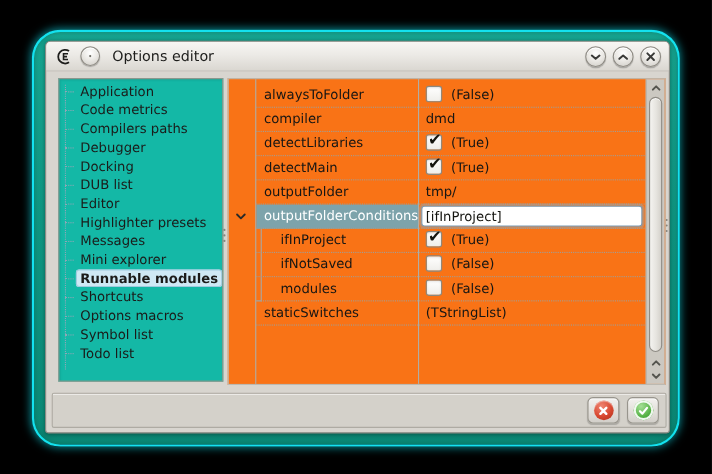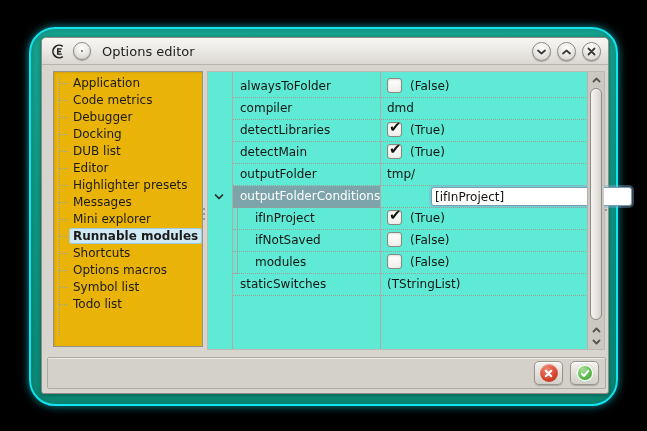--- a/index.html
+++ b/index.html
@@ -26,58 +26,58 @@
     background:radial-gradient(circle at 50% 32%,#ffffff 0%,#eceae6 45%,#cecbc5 100%);
     border:1px solid #8e8b84;box-shadow:0 1px 1px rgba(0,0,0,.25), inset 0 1px 0 rgba(255,255,255,.9);
     display:flex;align-items:center;justify-content:center;}
   .menu-btn{left:31px;top:4px;width:18px;height:18px;}
   .menu-btn .dot{width:2px;height:2px;border-radius:50%;background:#6b6862;}
   .win-title{position:absolute;left:60px;top:0;height:27px;line-height:27px;font-size:13px;color:#1d1d1b;}
   .btn-min{right:57px;top:4px;} .btn-max{right:32px;top:4px;} .btn-close{right:7px;top:4px;}
   .glyph{stroke:#3a3a38;stroke-width:1.8;fill:none;stroke-linecap:round;stroke-linejoin:round;}
 
   
-  .listbox{position:absolute;left:11px;top:33px;width:150px;height:276px;background:#eab308;
+  .listbox{position:absolute;left:11px;top:33px;width:150px;height:276px;background:#14b8a6;
     border:1px solid #96938b;box-shadow:inset 1px 1px 2px rgba(0,0,0,.10);overflow:hidden;}
   .tree{position:relative;padding-top:3px;}
   .tree::before{content:"";position:absolute;left:5px;top:5px;height:259px;border-left:1px dotted #8ea7b6;}
   .tree-item{position:relative;height:17px;line-height:17px;font-size:12px;color:#1b1b19;
     padding-left:15px;white-space:nowrap;cursor:default;}
   .tree-item::before{content:"";position:absolute;left:5px;top:8px;width:8px;border-top:1px dotted #8ea7b6;}
   .tree-item .lbl{padding:0 3px;border:1px solid transparent;border-radius:3px;}
   .tree-item.selected .lbl{background:#cfe9f5;border-color:#a0cbdf;font-weight:bold;}
 
   
   .grip{position:absolute;width:2px;height:2px;border-radius:50%;background:#87847c;
     box-shadow:0 5px 0 #87847c,0 10px 0 #87847c;}
   .grip.splitter{left:161px;top:170px;}
   .grip.edge{left:563px;top:161px;}
 
   
-  .grid{position:absolute;left:165px;top:33px;width:398px;height:279px;background:#5eead4;
+  .grid{position:absolute;left:165px;top:33px;width:398px;height:279px;background:#f97316;
     border:1px solid #bcb9b1;}
   .gutter-sep{position:absolute;left:24px;top:0;bottom:0;width:1px;background:#b1ada5;}
   .value-sep{position:absolute;left:172px;top:0;bottom:0;width:1px;background:#b1ada5;}
   .rows{position:absolute;left:0;top:4px;right:18px;}
   .row{position:relative;height:22px;}
   .row::after{content:"";position:absolute;left:25px;right:0;bottom:0;border-bottom:1px dotted #a19d95;}
   .expander{position:absolute;left:5px;top:7px;}
   .cell-name{position:absolute;left:25px;width:147px;height:22px;line-height:21px;
     font-size:12px;color:#161614;padding-left:7px;white-space:nowrap;overflow:hidden;}
   .row.child .cell-name{padding-left:22px;}
   .row.selected .cell-name{background:#7da3ab;color:#ffffff;}
   .cell-value{position:absolute;left:173px;right:0;height:22px;line-height:21px;
     font-size:12px;color:#161614;padding-left:6px;white-space:nowrap;}
   .checkbox{position:relative;display:inline-block;width:15px;height:15px;vertical-align:-3px;
     border:1px solid #8b887f;border-radius:3px;background:linear-gradient(180deg,#ffffff,#efeeea);
     box-shadow:inset 0 1px 2px rgba(0,0,0,.13);margin-right:8px;}
   .checkbox .check{position:absolute;left:1px;top:-6px;font-size:15px;color:#15150f;font-weight:bold;}
   .prop-input{position:absolute;left:2px;top:1px;width:201px;height:19px;border:1px solid #7b9cb5;
     border-radius:3px;background:#fff;box-shadow:0 0 0 2px rgba(125,175,210,.40);
-    font-size:12px;color:#14140f;padding:0 3px;outline:none;margin-left:48px;}
+    font-size:12px;color:#14140f;padding:0 3px;outline:none;}
   .tree-branch{position:absolute;left:29px;top:136px;height:66px;border-left:1px solid #aba79f;}
   .tree-branch::after{content:"";position:absolute;left:-5px;bottom:0;width:5px;border-top:1px solid #aba79f;}
 
   
   .scrollbar{position:absolute;right:0;top:0;bottom:0;width:17px;background:#cbc8c1;
     border-left:1px solid #b5b2aa;}
   .sb-btn{position:absolute;left:2px;width:13px;height:11px;display:flex;align-items:center;justify-content:center;}
   .sb-thumb{position:absolute;left:2px;top:16px;width:12px;height:232px;border-radius:7px;
     background:linear-gradient(90deg,#f4f3f0 0%,#e6e4df 55%,#d4d1cb 100%);
     border:1px solid #8f8c85;box-shadow:inset 0 1px 0 rgba(255,255,255,.8);}
@@ -128,20 +128,21 @@
           <svg width="9" height="9" viewBox="0 0 9 9">
               <path class="glyph" d="M1.5 1.5 L7.5 7.5 M7.5 1.5 L1.5 7.5"></path>
             </svg>
         </div>
       </div>
 
       <div class="listbox">
         <div class="tree" id="tree">
             <div class="tree-item"><span class="lbl">Application</span></div>
             <div class="tree-item"><span class="lbl">Code metrics</span></div>
+            <div class="tree-item"><span class="lbl">Compilers paths</span></div>
             <div class="tree-item"><span class="lbl">Debugger</span></div>
             <div class="tree-item"><span class="lbl">Docking</span></div>
             <div class="tree-item"><span class="lbl">DUB list</span></div>
             <div class="tree-item"><span class="lbl">Editor</span></div>
             <div class="tree-item"><span class="lbl">Highlighter presets</span></div>
             <div class="tree-item"><span class="lbl">Messages</span></div>
             <div class="tree-item"><span class="lbl">Mini explorer</span></div>
             <div class="tree-item selected"><span class="lbl">Runnable modules</span></div>
             <div class="tree-item"><span class="lbl">Shortcuts</span></div>
             <div class="tree-item"><span class="lbl">Options macros</span></div>

